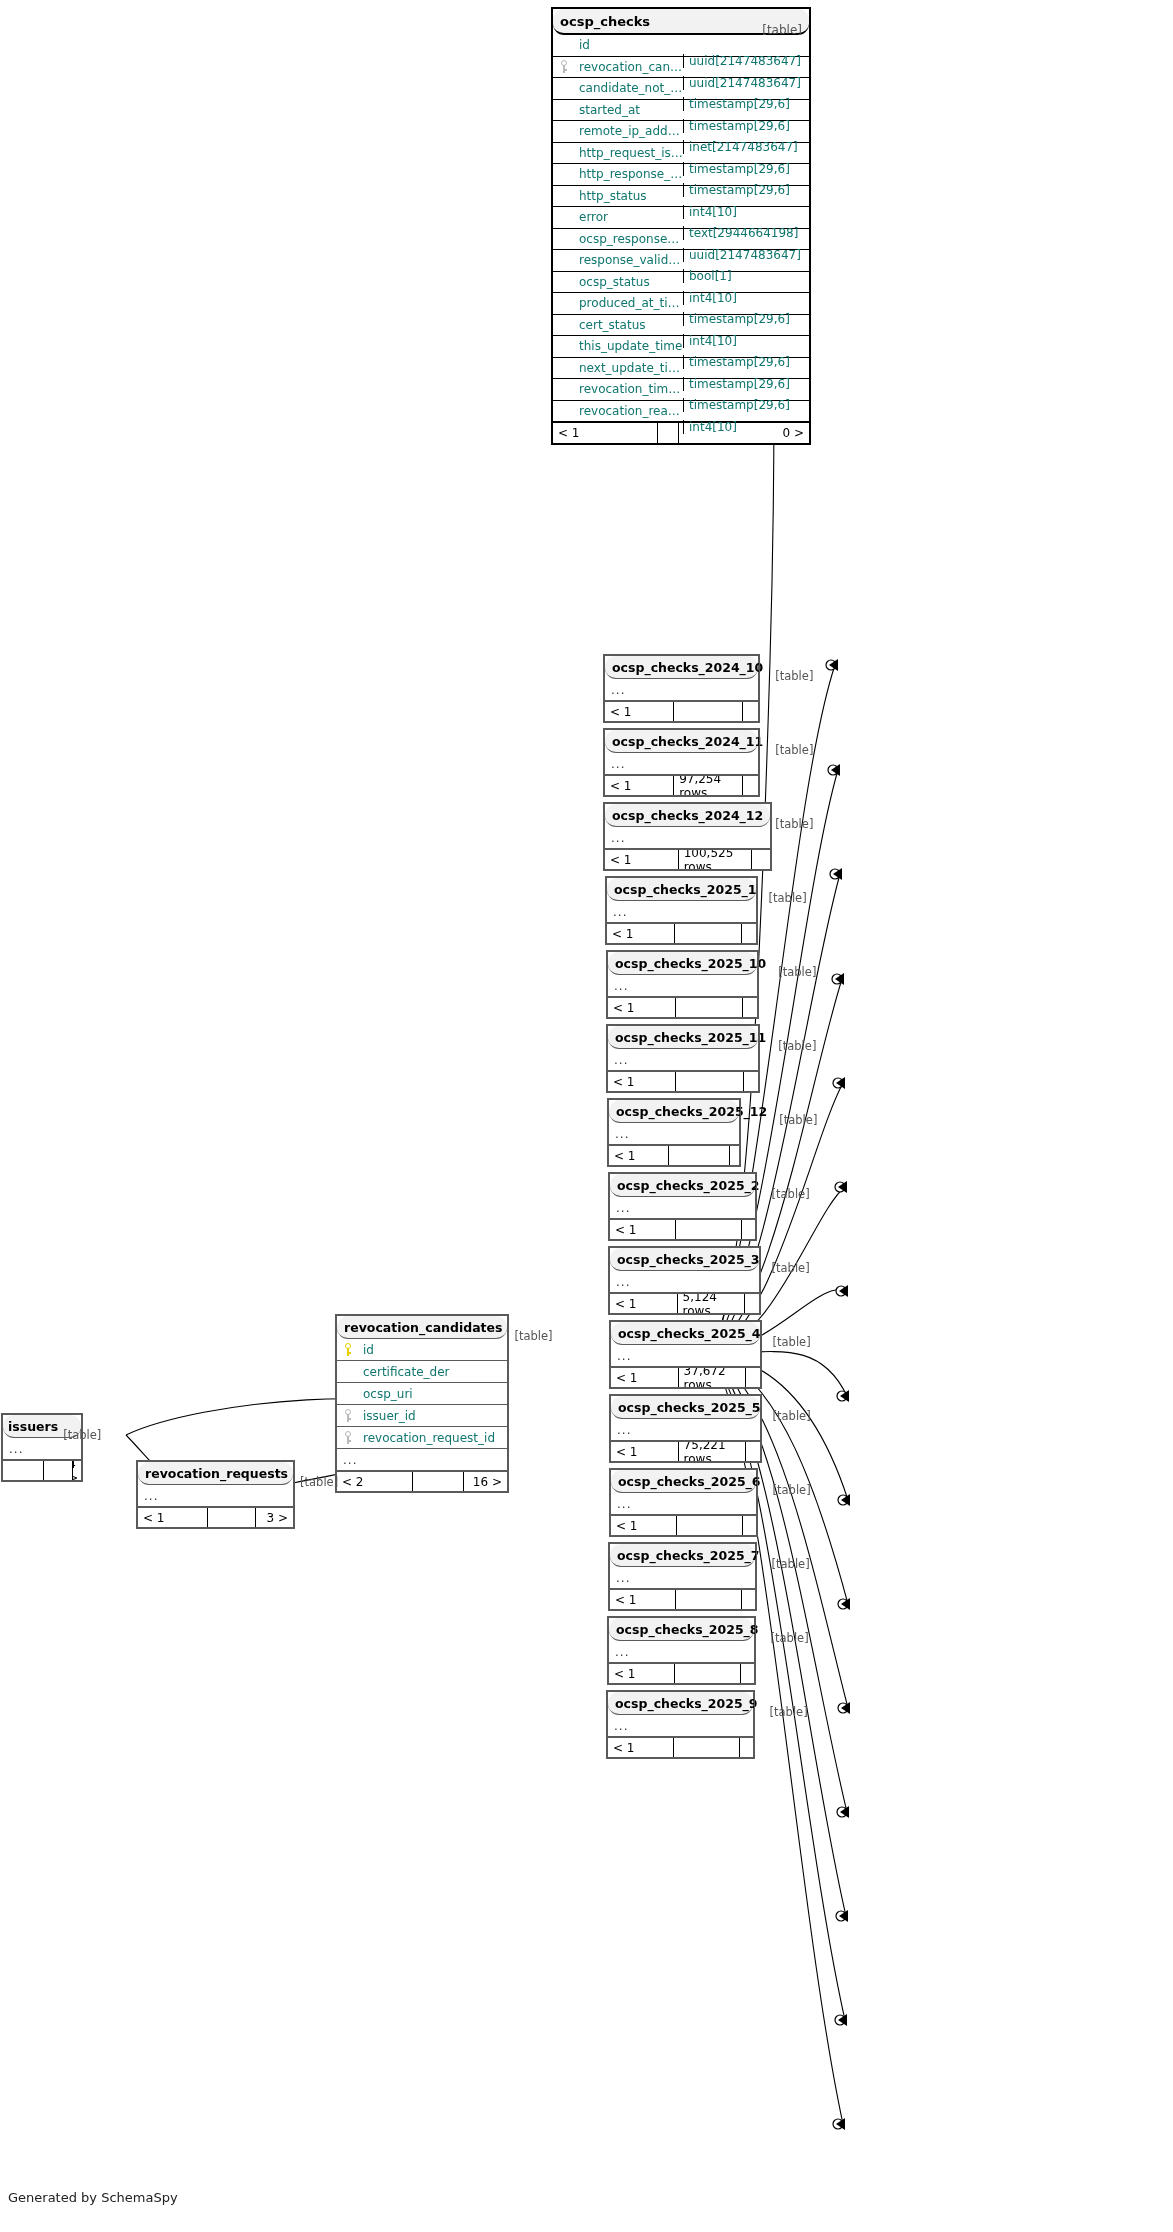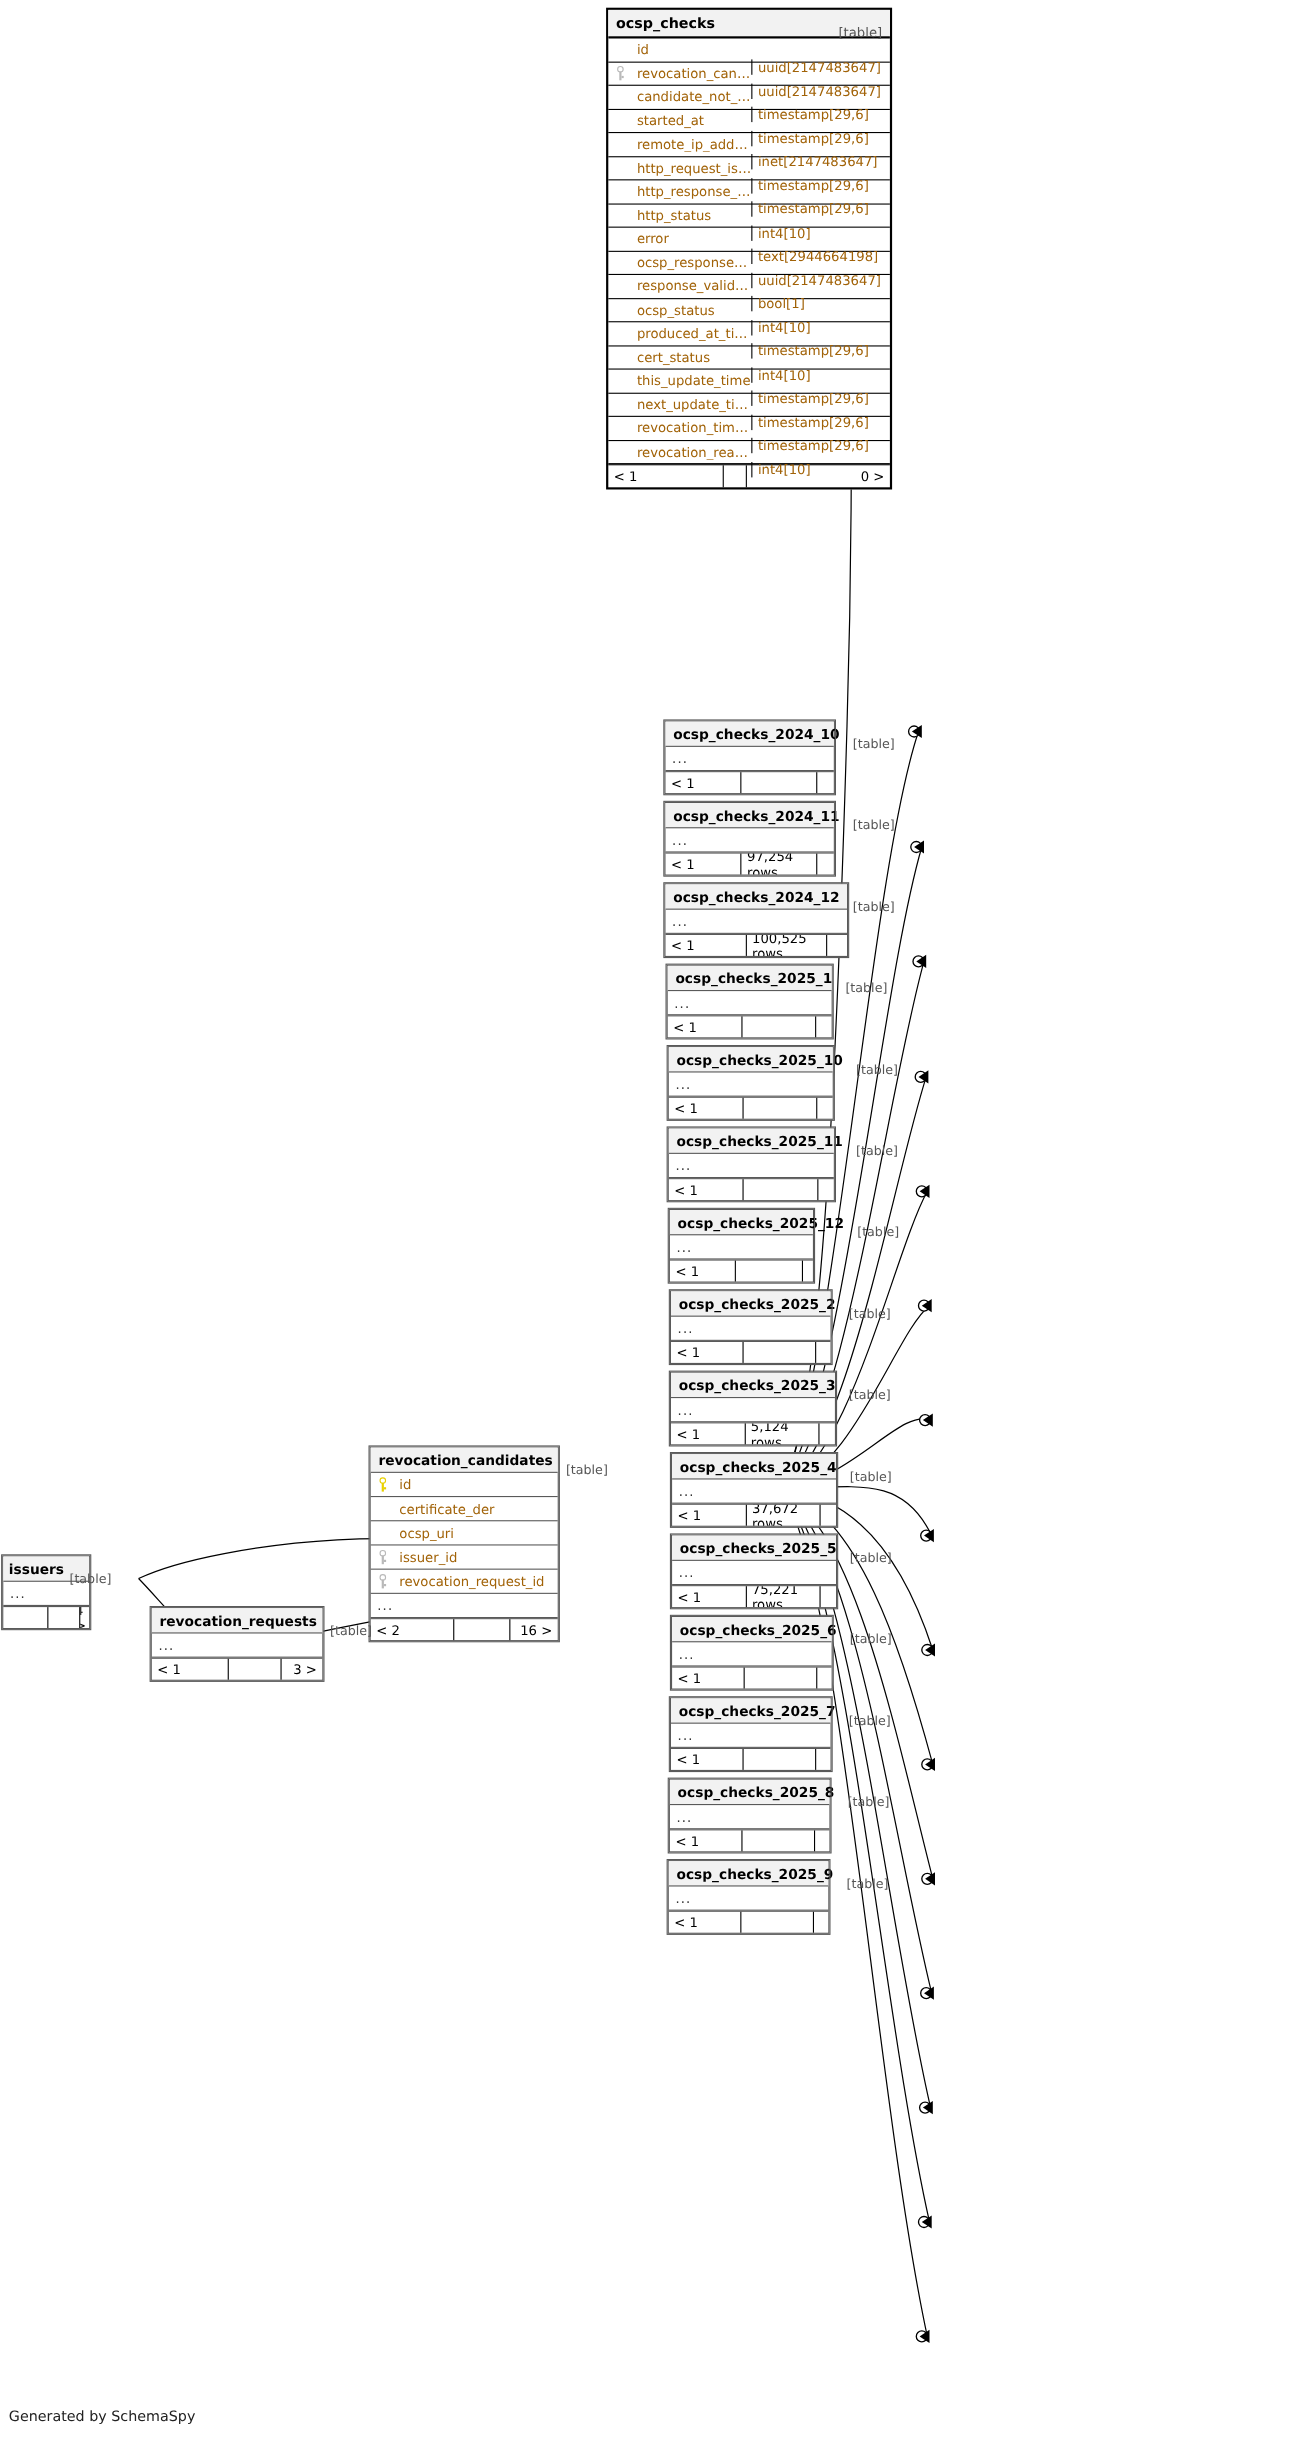--- a/index.html
+++ b/index.html
@@ -18,31 +18,32 @@
     outline:1px solid #5a5a5a;
   }
   .tbl.main{border:2px solid #000000;outline:none;}
   .thead{
     background:#f2f2f2;
     border-bottom:1px solid #5a5a5a;
     display:flex;align-items:center;
     padding:0 7px;
     height:22px;
     white-space:nowrap;
+    border-radius:11px;
   }
   .tbl.main .thead{height:24px;border-bottom:2px solid #000;}
   .tname{font-weight:bold;font-size:12.5px;color:#000;}
   .tbl.main .tname{font-size:13px;}
   .ttag{font-size:11.5px;color:#555;margin-left:auto;padding-left:12px;margin-top:17px;}
   .tbl.main .ttag{font-size:12px;}
   .row{
     display:flex;align-items:center;
     height:21px;
     border-bottom:1px solid #5a5a5a;
-    font-size:12px;color:#a16207;
+    font-size:12px;color:#0f766e;
     white-space:nowrap;
   }
   .tbl.main .row{border-bottom:1px solid #000;height:20.5px;}
   .row .key{
     width:22px;flex:0 0 22px;text-align:center;
     display:flex;align-items:center;justify-content:center;
   }
   .row .cname{flex:1 1 auto;padding-left:4px;overflow:hidden;text-overflow:ellipsis;}
   .row .ctype{
     flex:0 0 120px;

